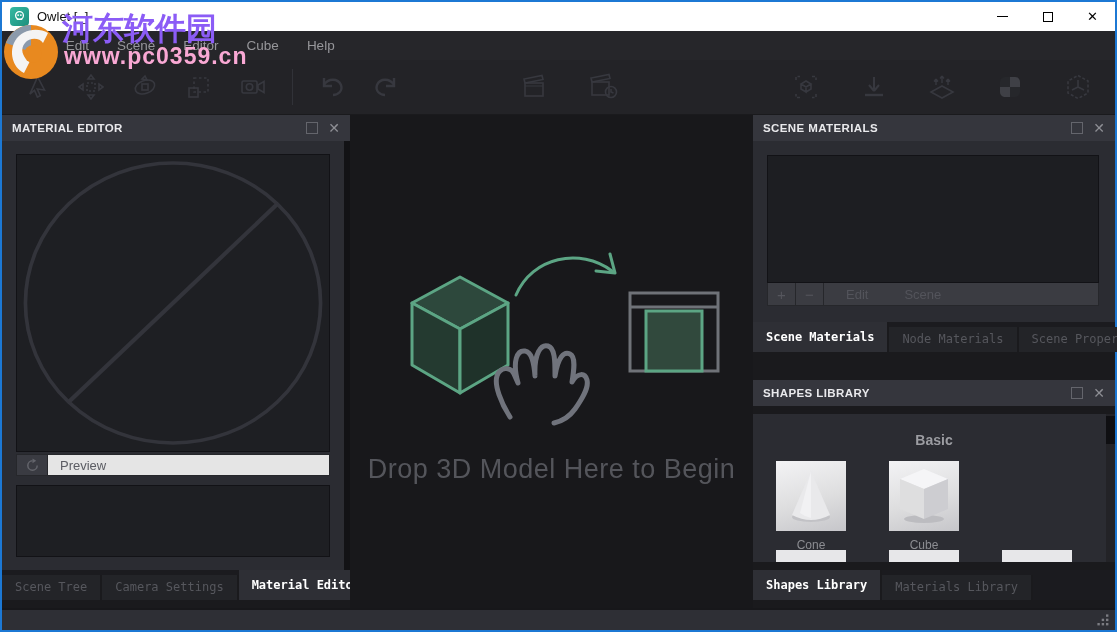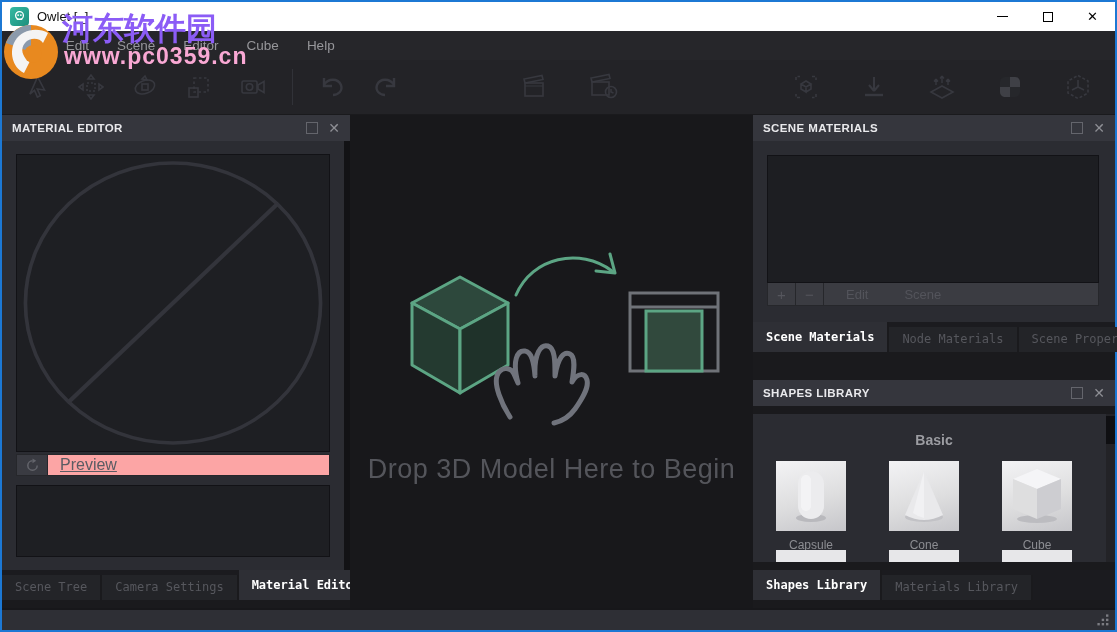--- a/index.html
+++ b/index.html
@@ -42,21 +42,21 @@
   .tabbar { height:30px; background:#1b1b1f; display:flex; align-items:flex-end; flex:0 0 auto; margin-bottom:8px; }
   .tab { font-family:"DejaVu Sans Mono",monospace; font-size:12px; color:#56575d; background:#232428; padding:5px 13px 7px; border-right:2px solid #1a1a1d; height:25px; white-space:nowrap; }
   .tab.active { background:#2e2f35; color:#ffffff; font-weight:bold; height:30px; padding-top:8px; }
 
   
   .panel-left { width:348px; flex:0 0 auto; }
   .pl-content { flex:1 1 auto; background:#2b2c32; border-right:6px solid #121215; padding:13px 14px 0 14px; display:flex; flex-direction:column; min-height:0; }
   .preview-box { height:298px; background:#1e1f23; border:1px solid #121216; position:relative; flex:0 0 auto; }
   .preview-row { display:flex; margin-top:2px; height:22px; flex:0 0 auto; }
   .refresh-btn { width:32px; height:22px; background:#3a3b42; border:1px solid #26272b; display:flex; align-items:center; justify-content:center; }
-  .preview-field { flex:1; height:22px; background:#fca5a5; border:1px solid #26272b; border-left:none; display:flex; align-items:center; padding-left:12px; color:#5b5c63; font-size:16px;text-decoration:underline; }
+  .preview-field { flex:1; height:22px; background:#e5e5e5; border:1px solid #26272b; border-left:none; display:flex; align-items:center; padding-left:12px; color:#5b5c63; font-size:13px; }
   .sub-box { margin-top:9px; height:72px; background:#1e1f23; border:1px solid #121216; flex:0 0 auto; }
 
   
   .center { flex:1 1 auto; background:#18181b; display:flex; flex-direction:column; align-items:center; padding-top:120px; position:relative; }
   .drop-text { margin-top:24px; font-size:27px; color:#54555b; letter-spacing:.5px; }
 
   
   .right-col { width:362px; flex:0 0 auto; display:flex; flex-direction:column; background:#1a1a1d; }
   .panel-sm .pm-content { background:#2b2c32; padding:14px 16px 0 14px; height:181px; }
   .list-box { height:128px; background:#1d1e22; border:1px solid #121216; }
@@ -323,30 +323,20 @@
         <div class="panel-header">
           <span class="panel-title">SHAPES LIBRARY</span>
           <div class="panel-hbtns">
             <span class="ph-max"></span>
             <span class="ph-close">✕</span>
           </div>
         </div>
         <div class="sl-content">
           <div class="section-title">Basic</div>
           <div class="shapes-row">
-            <div class="shape-item">
-              <div class="shape-thumb">
-                <svg width="54" height="58" viewBox="0 0 54 58">
-                    <ellipse cx="27" cy="51" rx="15" ry="4" fill="#b9b9bd"></ellipse>
-                    <rect x="14" y="4" width="26" height="48" rx="13" fill="#ececee"></rect>
-                    <rect x="17" y="8" width="10" height="36" rx="5" fill="#f6f6f8" opacity="0.7"></rect>
-                  </svg>
-              </div>
-              <div class="shape-label">Capsule</div>
-            </div>
             <div class="shape-item">
               <div class="shape-thumb">
                 <svg width="56" height="58" viewBox="0 0 56 58">
                     <ellipse cx="28" cy="50" rx="19" ry="5" fill="#c2c2c6"></ellipse>
                     <path d="M28,4 L9,48 Q28,58 47,48 Z" fill="#e9e9eb"></path>
                     <path d="M28,4 L17,46 Q22,50 28,51 Z" fill="#f4f4f6" opacity="0.7"></path>
                   </svg>
               </div>
               <div class="shape-label">Cone</div>
             </div>

